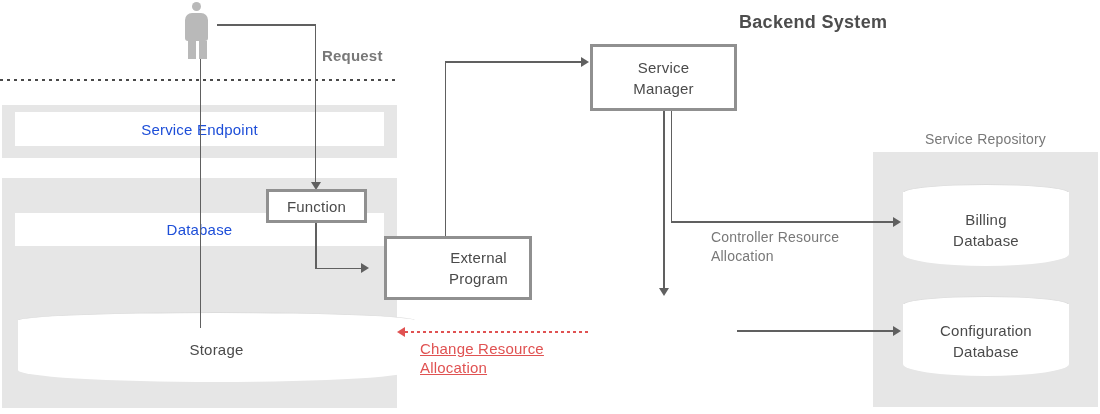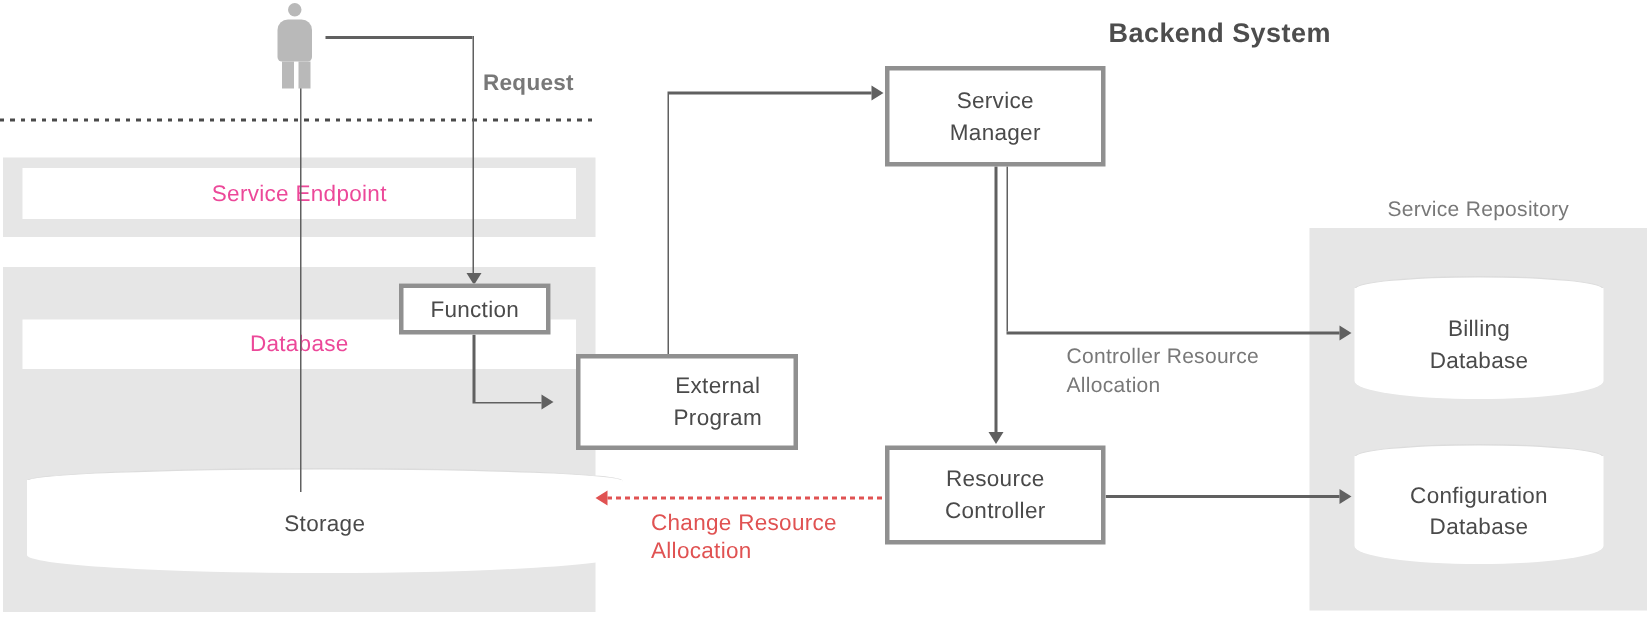--- a/index.html
+++ b/index.html
@@ -5,21 +5,21 @@
   html,body{margin:0;padding:0;background:#fff;}
   #stage{
     position:relative;width:1100px;height:414px;background:#ffffff;overflow:hidden;
     font-family:"Liberation Sans",sans-serif;
   }
   
   .zone{position:absolute;background:#e6e6e6;}
   
   .band{
     position:absolute;background:#ffffff;display:flex;align-items:center;justify-content:center;
-    font-size:15px;font-weight:500;color:#ec4899;letter-spacing:.2px;
+    font-size:15px;font-weight:500;color:#1d4ed8;letter-spacing:.2px;
   }
   
   .node{
     position:absolute;background:#ffffff;border:3px solid #909090;box-sizing:border-box;
     display:flex;align-items:center;justify-content:center;text-align:center;
     font-size:15px;font-weight:500;color:#4a4a4a;line-height:21px;white-space:pre-line;letter-spacing:.2px;
     z-index:5;
   }
   
   .cyl{position:absolute;z-index:2;text-decoration:underline;}
@@ -132,35 +132,31 @@
   <div class="line" style="left:670.5px;top:221px;width:222px;height:1.5px;"></div>
   <div class="arrow a-right" style="left:893px;top:217px;"></div>
   <div class="glabel" style="left:711px;top:228px;">Controller Resource
 Allocation</div>
 
   <div class="line" style="left:737px;top:330px;width:156px;height:1.5px;"></div>
   <div class="arrow a-right" style="left:893px;top:326px;"></div>
 
   <div class="red-dash" style="left:405px;top:331px;width:185px;"></div>
   <div class="arrow a-left-red" style="left:397px;top:327px;"></div>
-  <div class="rlabel" style="left:434px;top:339px;">Change Resource
+  <div class="rlabel" style="left:420px;top:339px;text-decoration:underline;">Change Resource
 Allocation</div>
 
   <div class="node" style="left:266px;top:189px;width:101px;height:34px;">
     <span>Function</span>
   </div>
 
   <div class="node" style="left:384px;top:236px;width:148px;height:64px;padding-left:41px;">
     <span>External
 Program</span>
   </div>
 
   <div class="node" style="left:590px;top:26px;width:147px;height:67px;margin-top:18px;">
     <span>Service
 Manager</span>
   </div>
 
-  <div class="node" style="left:590px;top:297px;width:147px;height:66px;">
-    <span>Resource
-Controller</span>
-  </div>
 
 </div>
 
 </body></html>

